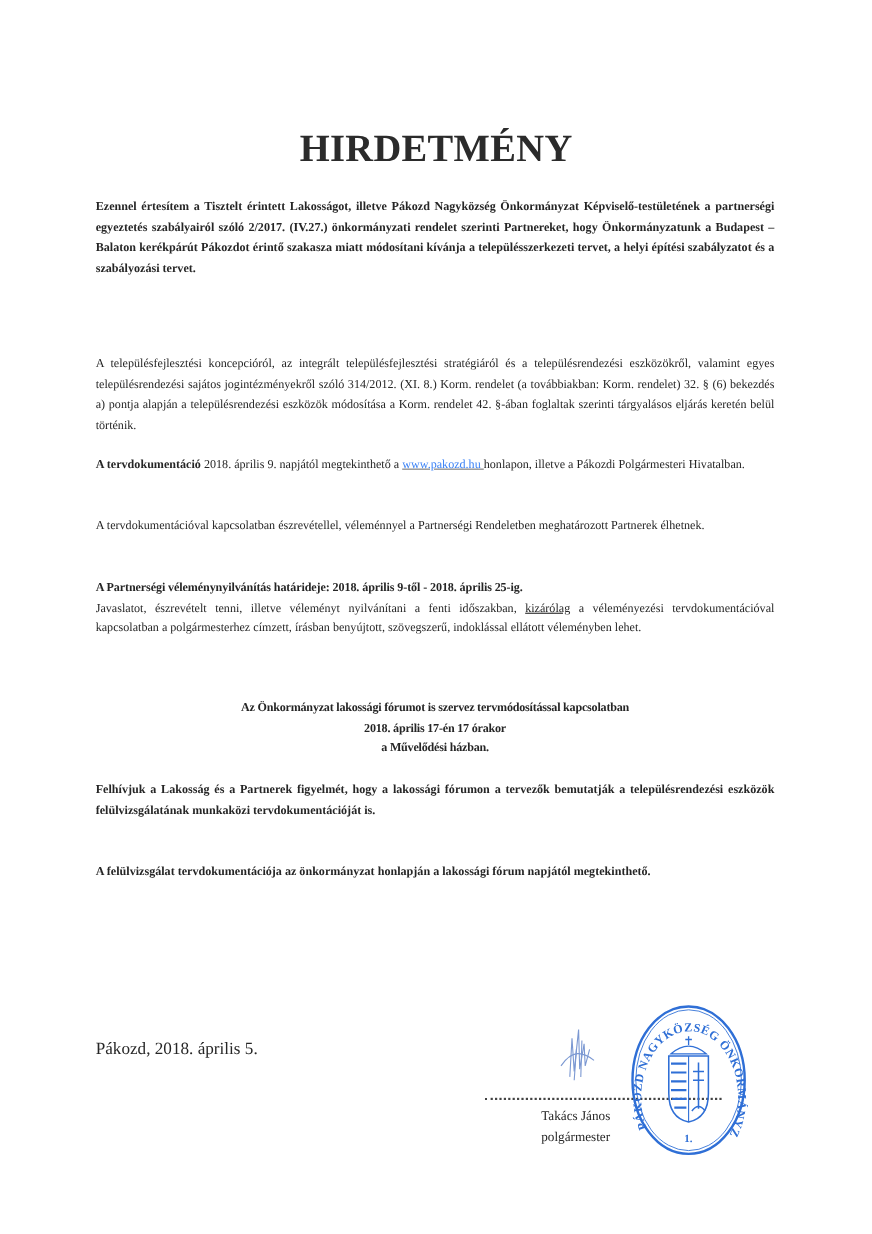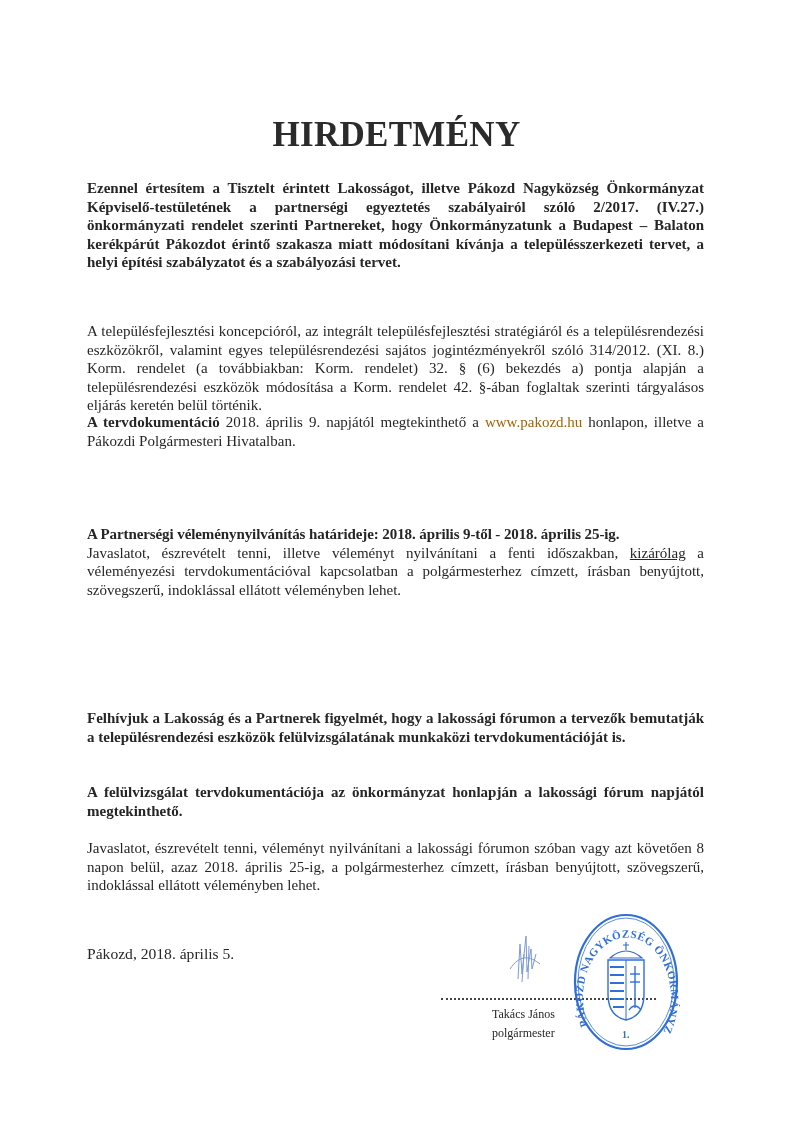--- a/index.html
+++ b/index.html
@@ -1,25 +1,25 @@
 <!DOCTYPE html>
 <html><head>
 <meta charset="utf-8">
 <style>
   html, body { margin: 0; padding: 0; background: #ffffff; }
   body { width: 793px; height: 1122px; position: relative; overflow: hidden;
          font-family: "Liberation Serif", "DejaVu Serif", serif; color: #262626; }
   .page { position: absolute; left: 0; top: 4px; width: 793px; height: 1122px; }
   .title { position: absolute; left: 0; width: 793px; top: 111px; text-align: center;
            font-size: 35px; font-weight: bold; letter-spacing: 0.3px; color: #2b2b2b; }
-  .block { position: absolute; left: 87px; width: 617px; font-size: 15px;
+  .block { position: absolute; left: 87px; width: 617px; font-size: 11px;
            line-height: 18.6px; text-align: justify; }
   .block p { margin: 0; }
   .bold { font-weight: bold; }
-  .link { color: #a16207; text-decoration-color: #777; }
+  .link { color: #3b82f6; text-decoration: underline; text-decoration-color: #777; }
   .underline { text-decoration: underline; }
   .center { text-align: center; font-weight: bold; letter-spacing: -0.2px; }
   .justify-last { text-align-last: left; }
   .date { position: absolute; left: 87px; top: 941px; font-size: 15.6px; }
   .dots { position: absolute; left: 441px; top: 994px; width: 215px;
           border-top: 2px dotted #444; height: 0; }
   .sig-name { position: absolute; left: 492px; top: 1001px; font-size: 12px; line-height: 18.6px; }
   .stamp { position: absolute; left: 572px; top: 908px; width: 108px; height: 140px; }
   .signature { position: absolute; left: 500px; top: 920px; width: 50px; height: 60px; }
 </style>
@@ -35,38 +35,43 @@
   </div>
 
   <div class="block" style="top:298px;margin-top:20px;">
     <p>A településfejlesztési koncepcióról, az integrált településfejlesztési stratégiáról és a településrendezési eszközökről, valamint egyes településrendezési sajátos jogintézményekről szóló 314/2012. (XI. 8.) Korm. rendelet (a továbbiakban: Korm. rendelet) 32. § (6) bekezdés a) pontja alapján a településrendezési eszközök módosítása a Korm. rendelet 42. §-ában foglaltak szerinti tárgyalásos eljárás keretén belül történik.</p>
   </div>
 
   <div class="block" style="top:409px;">
     <p><span class="bold">A tervdokumentáció</span><span> 2018. április 9. napjától megtekinthető a </span><a class="link">www.pakozd.hu </a><span>honlapon, illetve a Pákozdi Polgármesteri Hivatalban.</span></p>
   </div>
 
+  <div class="block" style="top:465px;">
+    <p>A tervdokumentációval kapcsolatban észrevétellel, véleménnyel a Partnerségi Rendeletben meghatározott Partnerek élhetnek.</p>
+  </div>
 
   <div class="block" style="top:521px;">
     <p class="bold" style="text-align:left; letter-spacing:-0.1px;">A Partnerségi véleménynyilvánítás határideje: 2018. április 9-től - 2018. április 25-ig.</p>
     <p><span>Javaslatot, észrevételt tenni, illetve véleményt nyilvánítani a fenti időszakban, </span><span class="underline">kizárólag</span><span> a véleményezési tervdokumentációval kapcsolatban a polgármesterhez címzett, írásban benyújtott, szövegszerű, indoklással ellátott véleményben lehet.</span></p>
   </div>
 
+  <div class="block center" style="top:630px; text-align:center;">
+    <p>Az Önkormányzat lakossági fórumot is szervez tervmódosítással kapcsolatban</p>
+    <p>2018. április 17-én 17 órakor</p>
+    <p>a Művelődési házban.</p>
+  </div>
 
   <div class="block bold" style="top:705px;">
     <p>Felhívjuk a Lakosság és a Partnerek figyelmét, hogy a lakossági fórumon a tervezők bemutatják a településrendezési eszközök felülvizsgálatának munkaközi tervdokumentációját is.</p>
   </div>
 
   <div class="block bold" style="top:779px;">
     <p>A felülvizsgálat tervdokumentációja az önkormányzat honlapján a lakossági fórum napjától megtekinthető.</p>
   </div>
 
-  <div class="block" style="top:835px;">
-    <p>Javaslatot, észrevételt tenni, véleményt nyilvánítani a lakossági fórumon szóban vagy azt követően 8 napon belül, azaz 2018. április 25-ig, a polgármesterhez címzett, írásban benyújtott, szövegszerű, indoklással ellátott véleményben lehet.</p>
-  </div>
 
   <div class="date">Pákozd, 2018. április 5.</div>
 
   <svg class="signature" viewBox="0 0 50 60">
     <g fill="none" stroke="#5b7fc7" stroke-width="1" opacity="0.8">
       <path d="M18 55 L20 20 L22 50 L26 12 L27 48 L31 25 L32 45 L36 30"></path>
       <path d="M10 45 C 20 30, 30 32, 40 40"></path>
       <path d="M22 58 L24 30 M28 55 L29 22"></path>
     </g>
   </svg>

